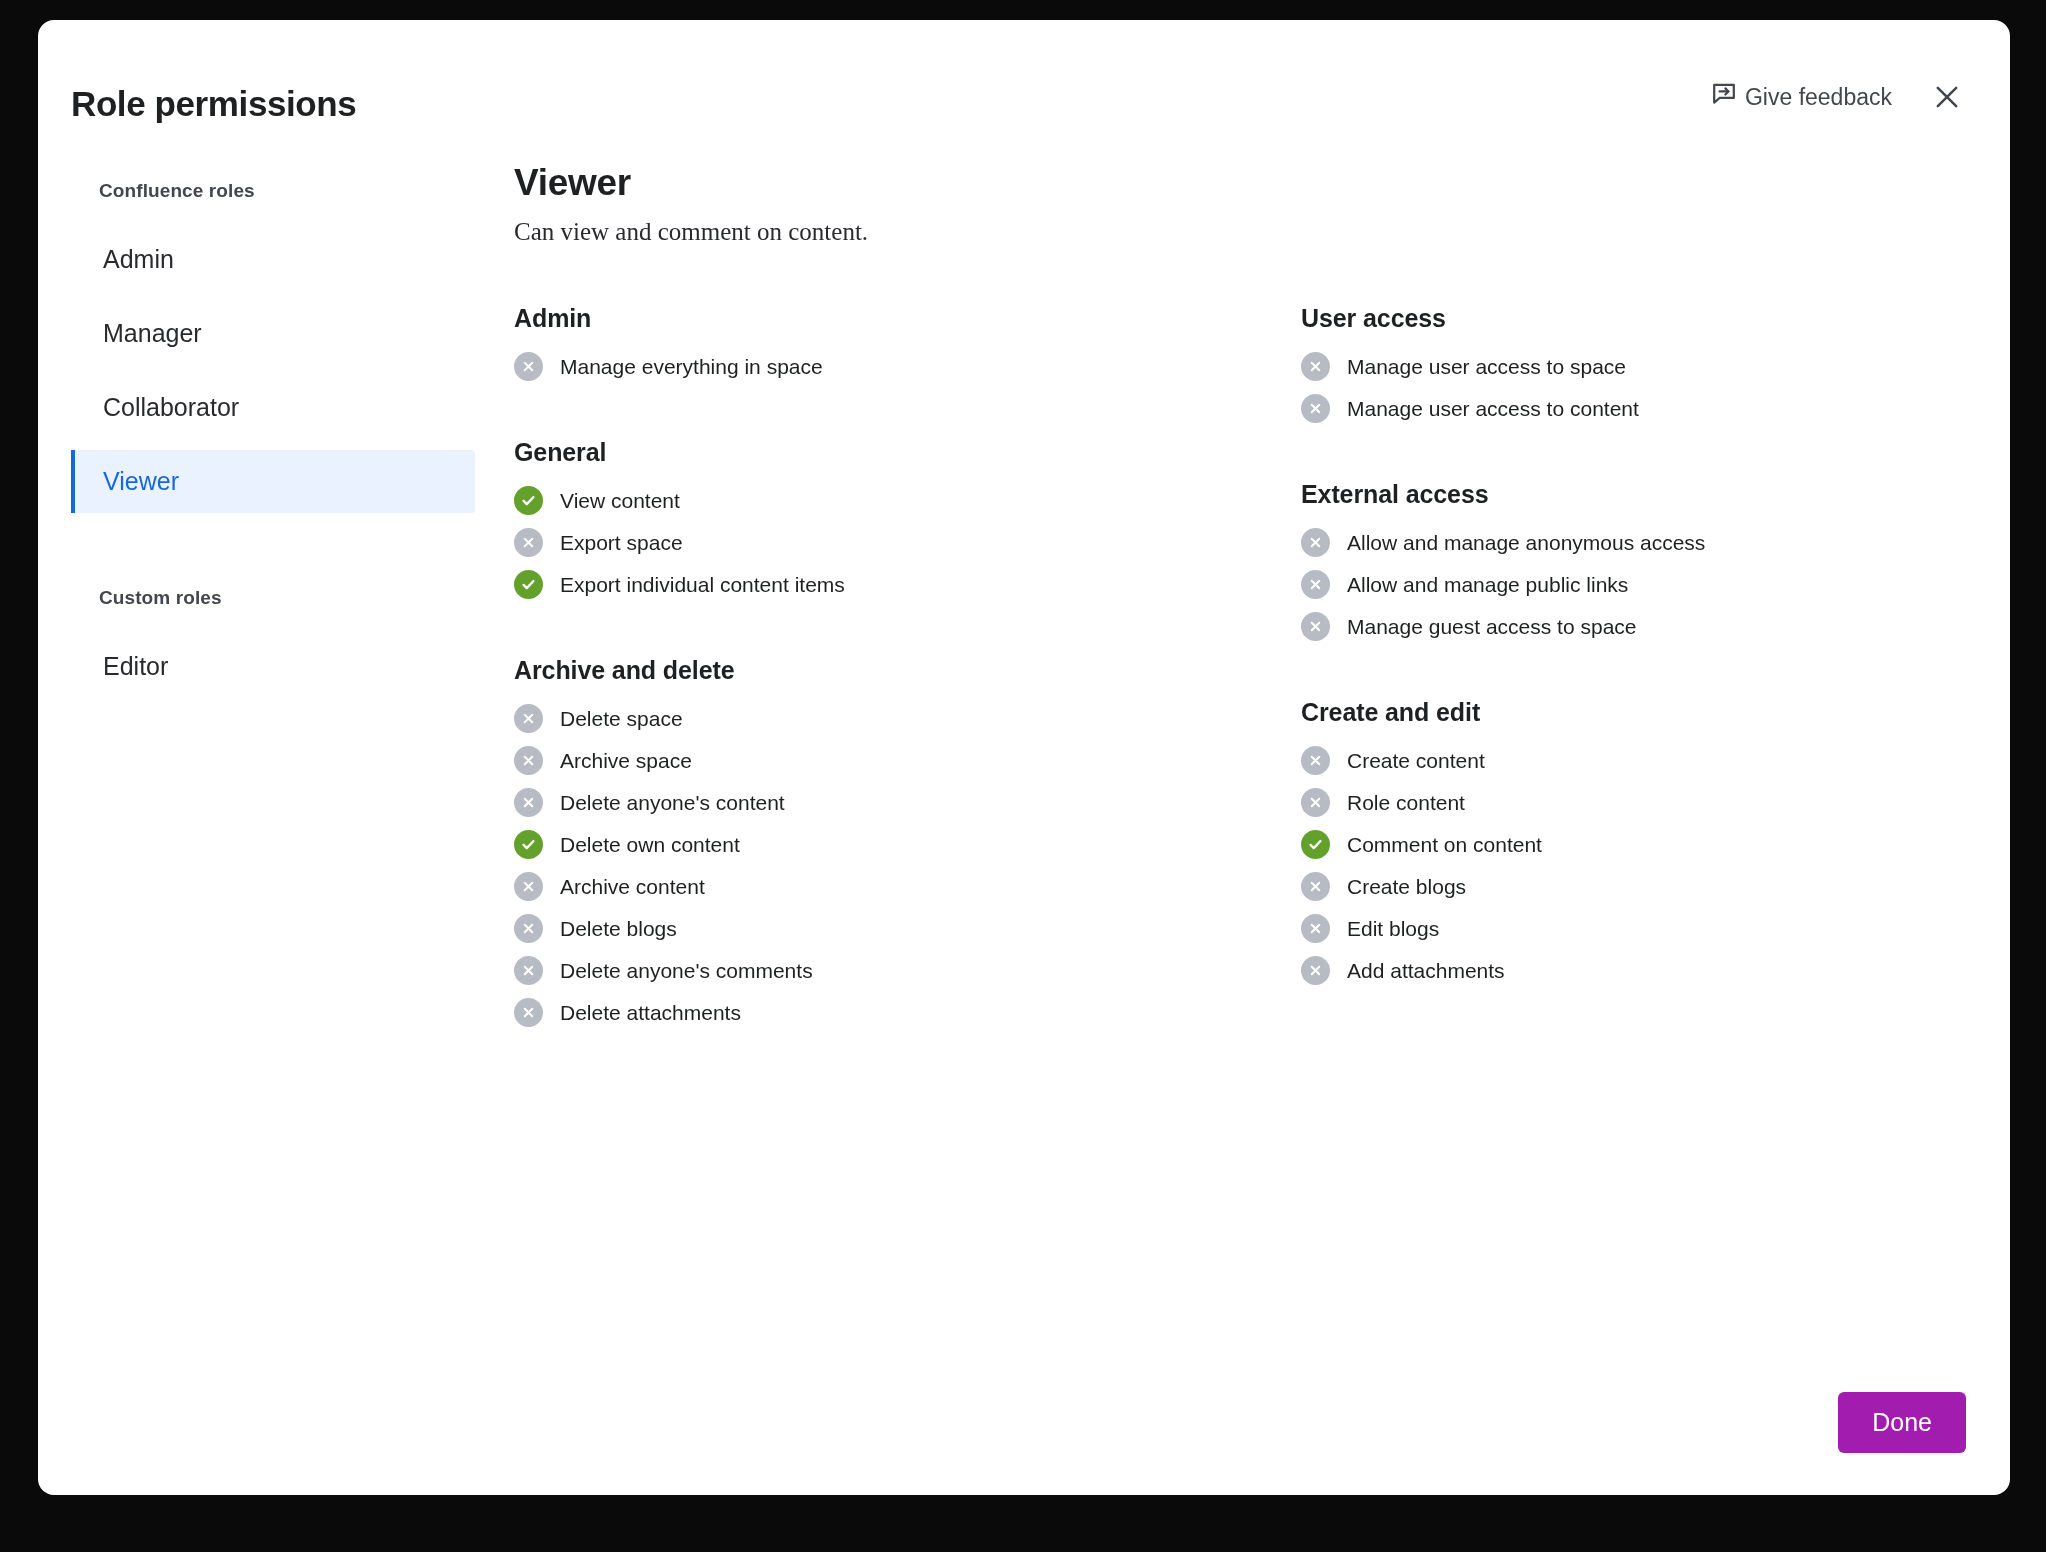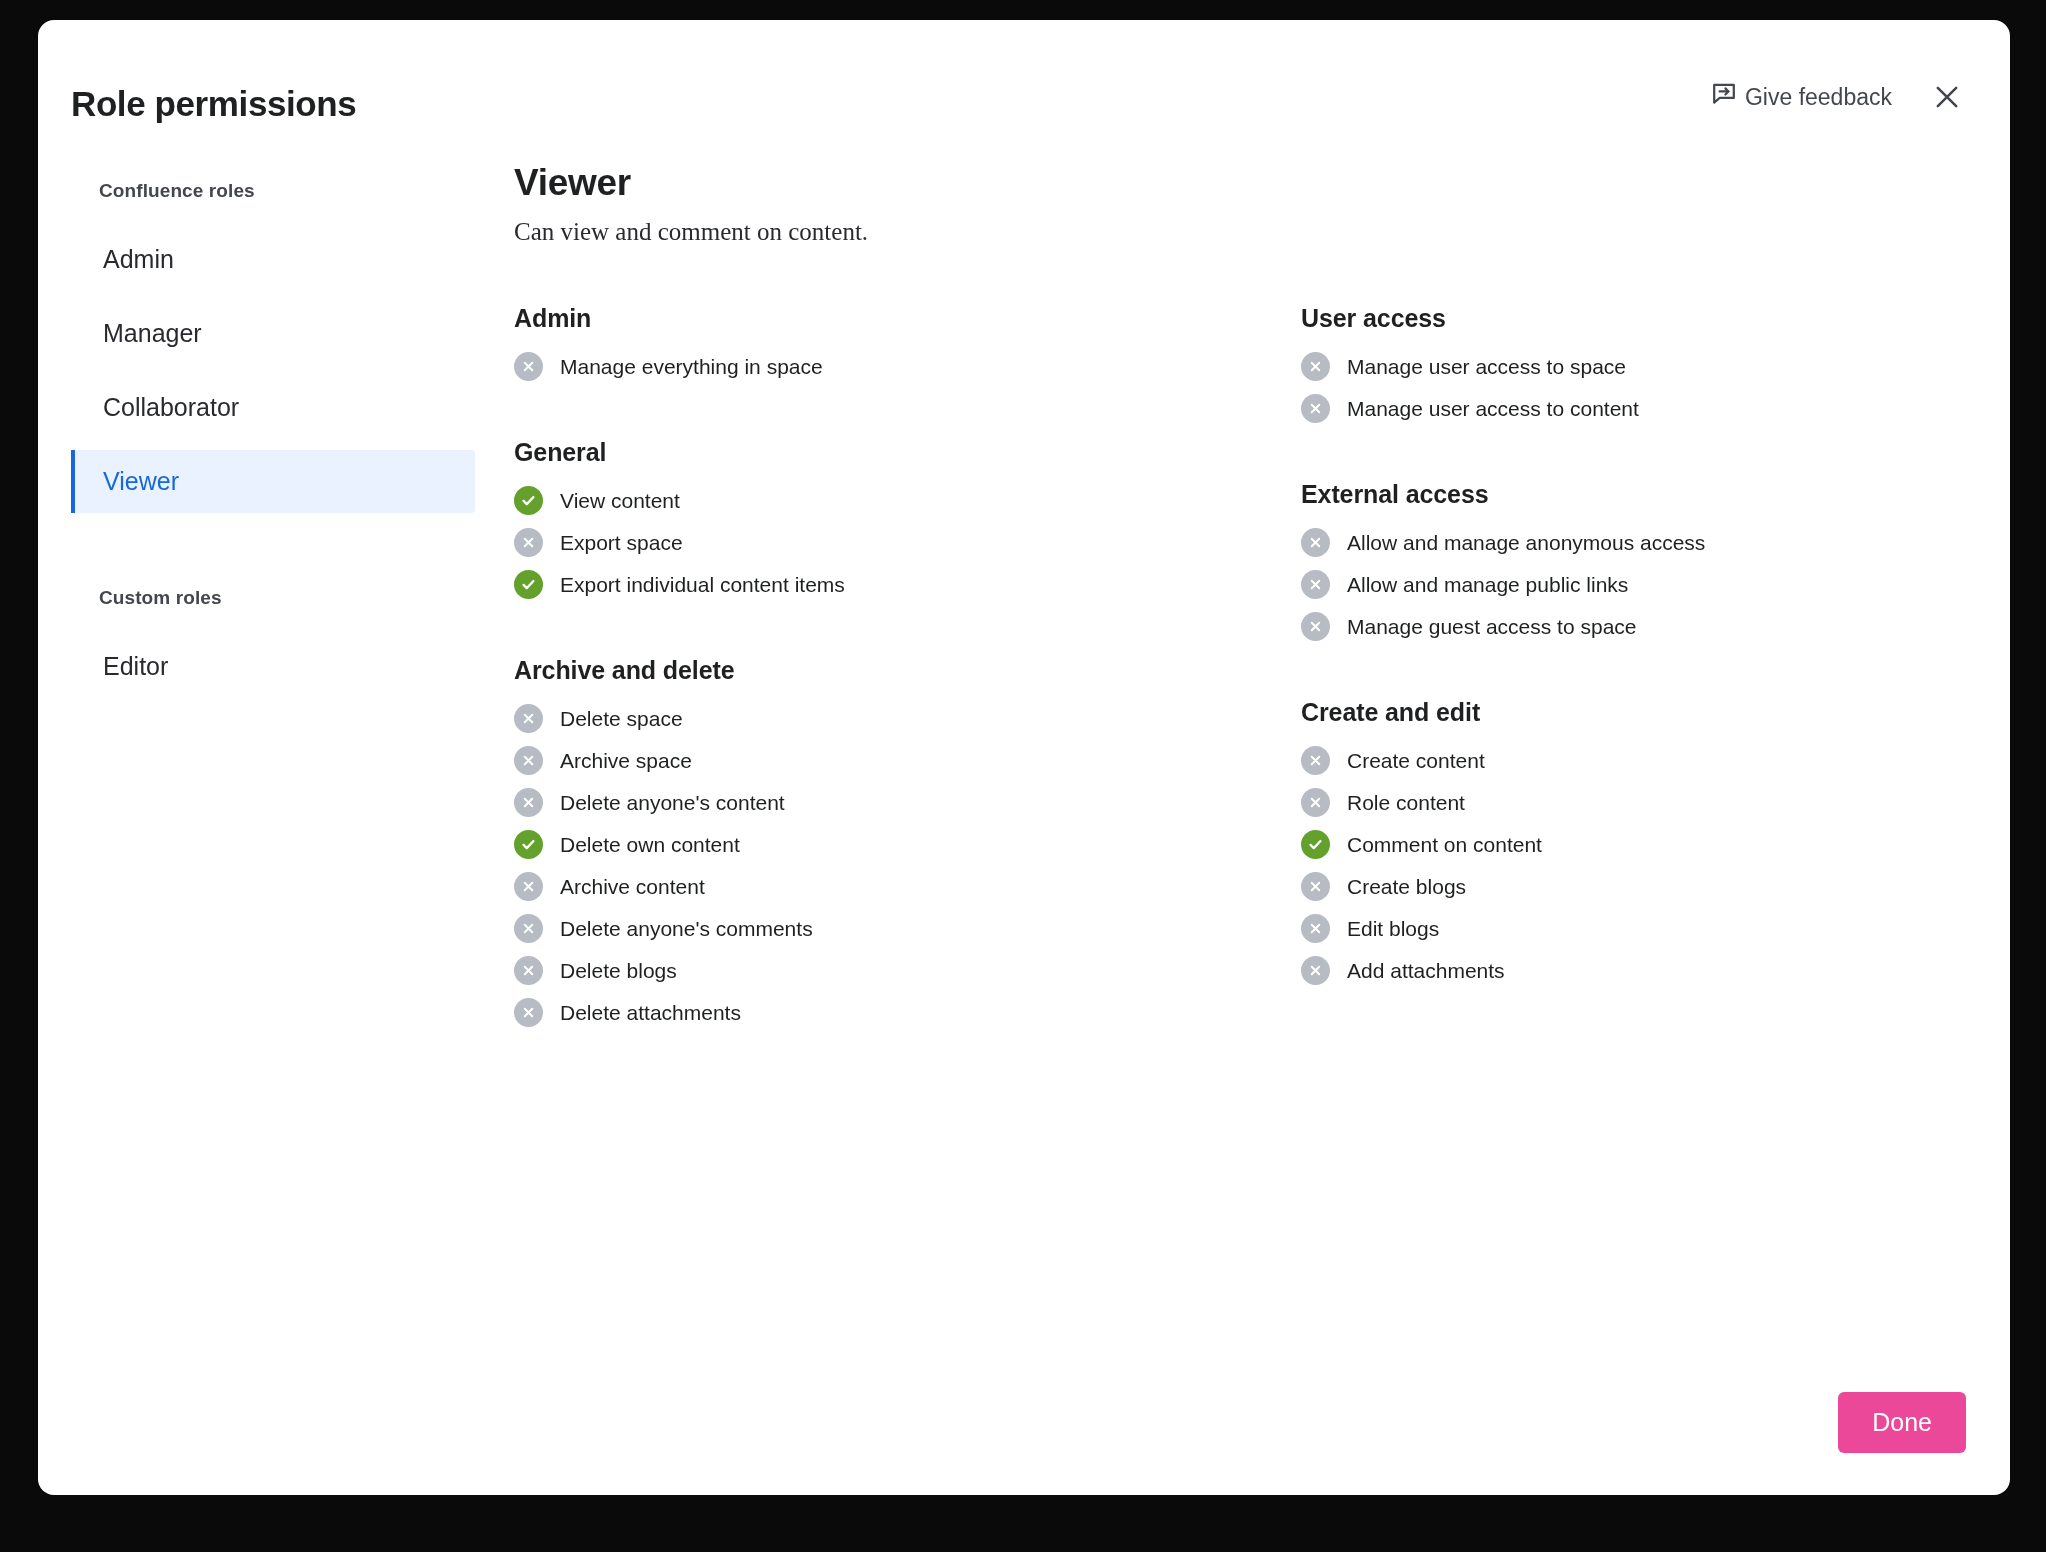--- a/index.html
+++ b/index.html
@@ -164,21 +164,21 @@
     color: #1e2021;
     white-space: nowrap;
   }
 
   
   .dialog-footer {
     position: absolute;
     right: 44px; bottom: 42px;
   }
   .done-btn {
-    background: #ec4899;
+    background: #a21caf;
     color: #ffffff;
     border: none;
     border-radius: 6px;
     font-family: "Liberation Sans", sans-serif;
     font-size: 25px;
     font-weight: normal;
     padding: 16px 34px;
     cursor: pointer;
   }
 </style>
@@ -309,29 +309,29 @@
                     </svg>
                   </span>
                   <span class="perm-label">Archive content</span>
                 </div>
                 <div class="perm-row">
                   <span class="perm-icon denied">
                     <svg width="15" height="15" viewBox="0 0 24 24" fill="none" stroke="#ffffff" stroke-width="3.2" stroke-linecap="round">
                       <path d="M6 6l12 12M18 6L6 18"></path>
                     </svg>
                   </span>
+                  <span class="perm-label">Delete blogs</span>
+                </div>
+                <div class="perm-row">
+                  <span class="perm-icon denied">
+                    <svg width="15" height="15" viewBox="0 0 24 24" fill="none" stroke="#ffffff" stroke-width="3.2" stroke-linecap="round">
+                      <path d="M6 6l12 12M18 6L6 18"></path>
+                    </svg>
+                  </span>
                   <span class="perm-label">Delete anyone's comments</span>
-                </div>
-                <div class="perm-row">
-                  <span class="perm-icon denied">
-                    <svg width="15" height="15" viewBox="0 0 24 24" fill="none" stroke="#ffffff" stroke-width="3.2" stroke-linecap="round">
-                      <path d="M6 6l12 12M18 6L6 18"></path>
-                    </svg>
-                  </span>
-                  <span class="perm-label">Delete blogs</span>
                 </div>
                 <div class="perm-row">
                   <span class="perm-icon denied">
                     <svg width="15" height="15" viewBox="0 0 24 24" fill="none" stroke="#ffffff" stroke-width="3.2" stroke-linecap="round">
                       <path d="M6 6l12 12M18 6L6 18"></path>
                     </svg>
                   </span>
                   <span class="perm-label">Delete attachments</span>
                 </div>
               </div>

